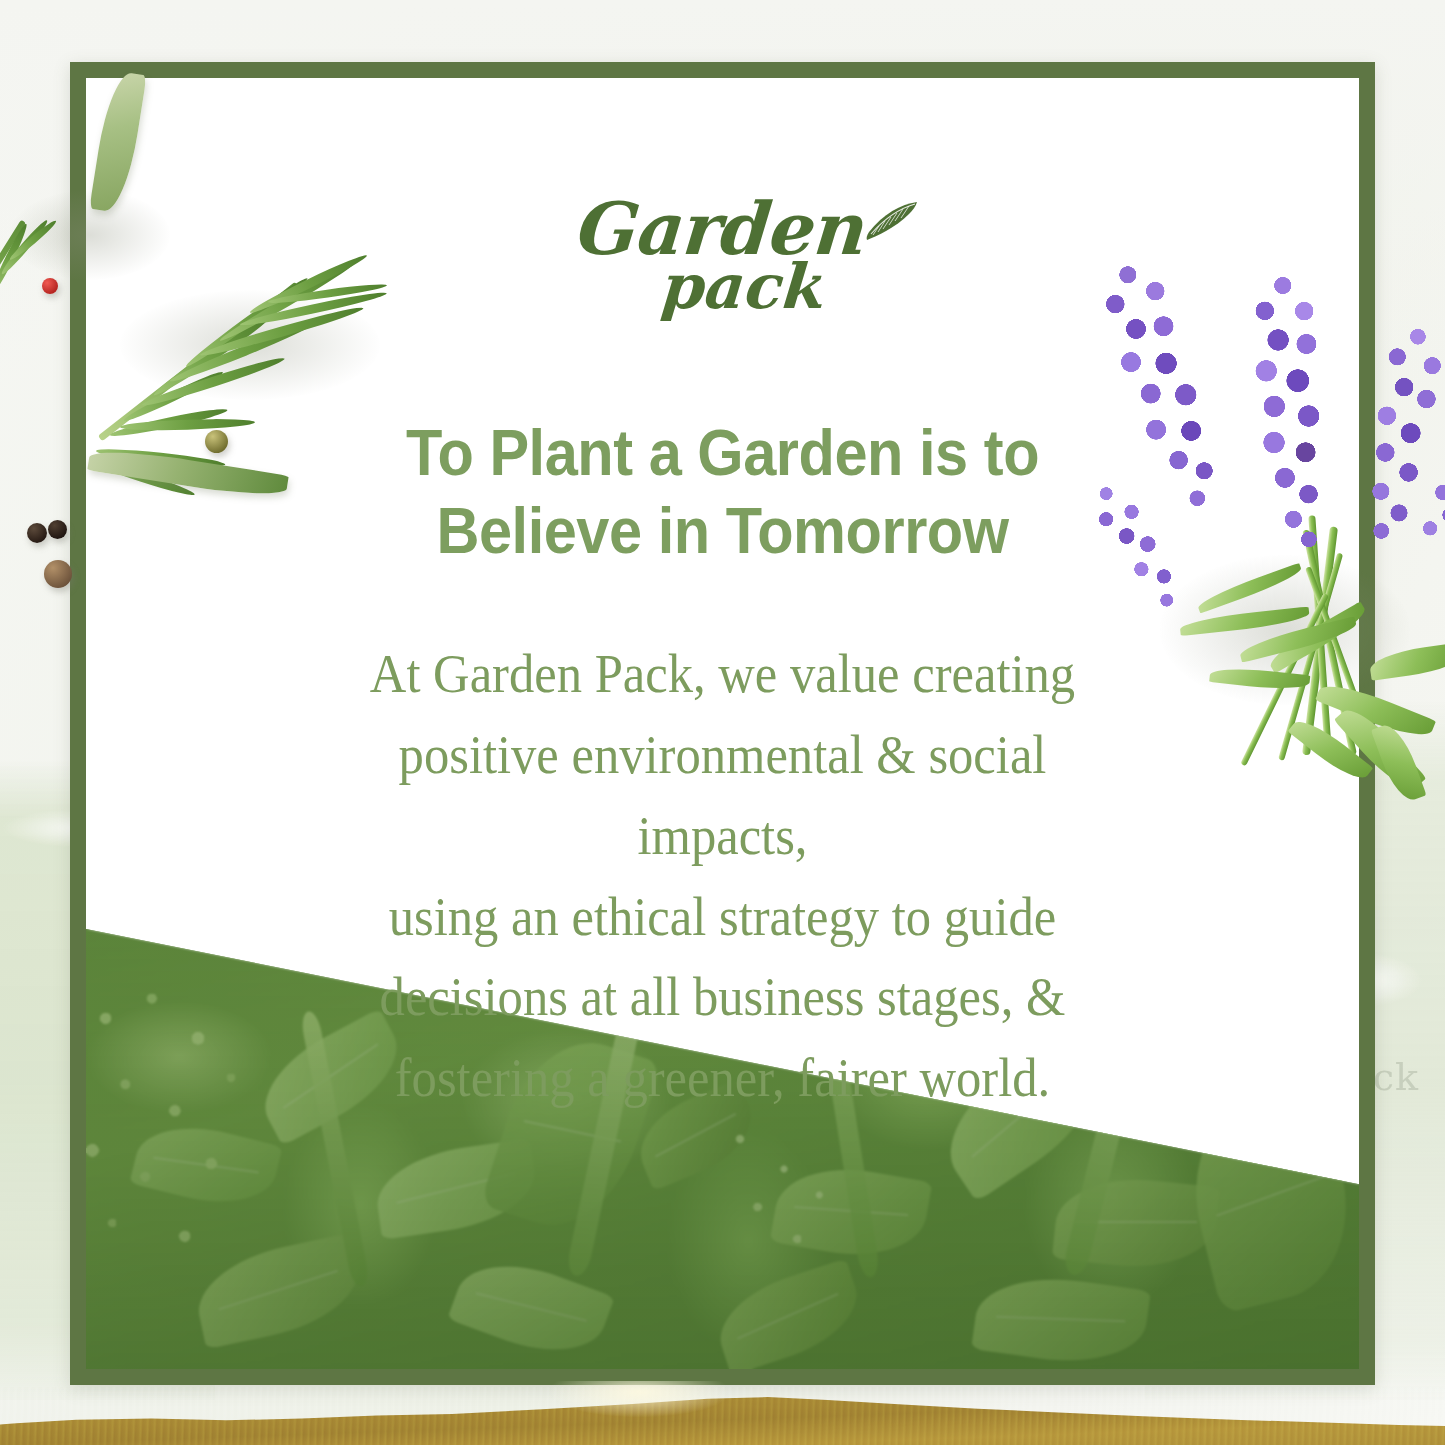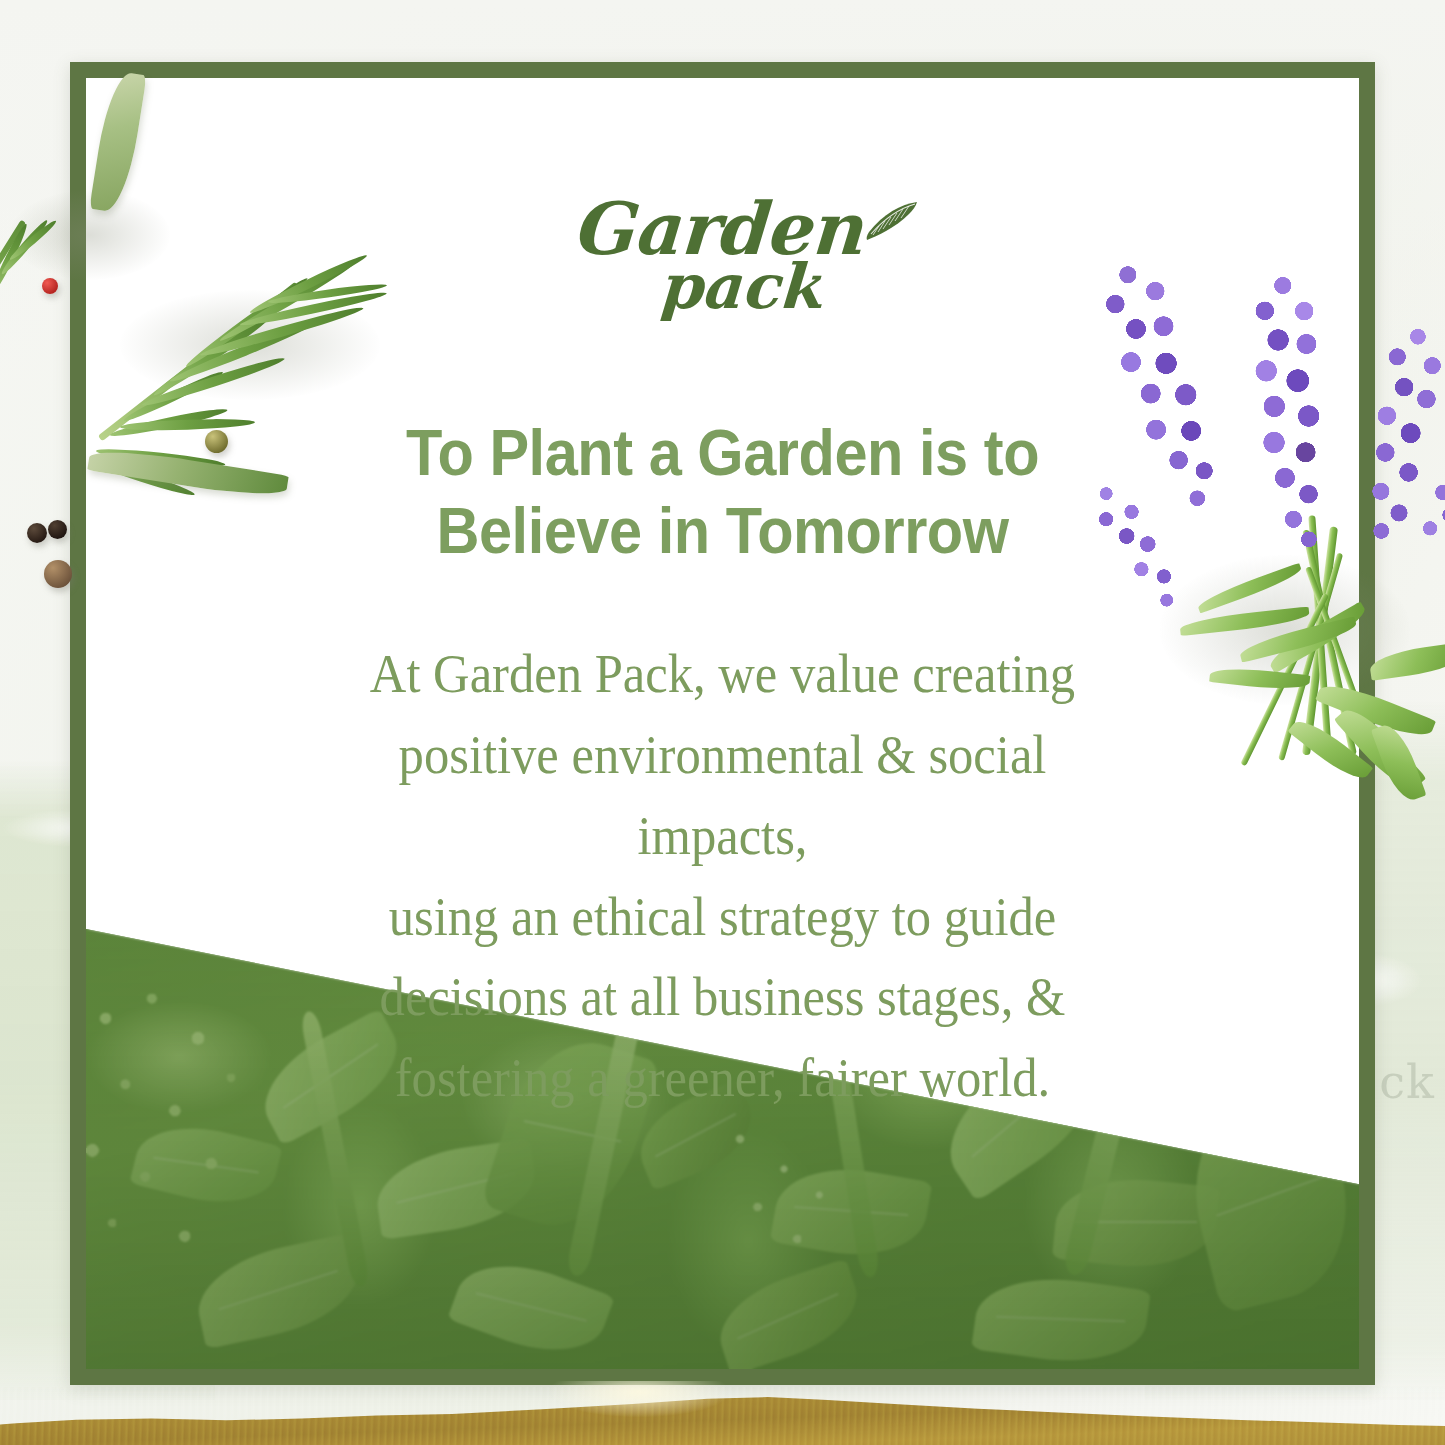--- a/index.html
+++ b/index.html
@@ -61,23 +61,23 @@
   }
   .bg-wash-top {
     position: absolute;
     left: 0; top: 0; width: 100%; height: 400px;
     background: linear-gradient(180deg, #f4f5f1 0%, rgba(244,245,241,0) 100%);
   }
 
   
   .bg-watermark {
     position: absolute;
-    right: 10px; top: 1055px;
+    right: 26px; top: 1055px;
     font-family: "DejaVu Serif", serif;
-    font-size: 46px;
+    font-size: 38px;
     color: rgba(150,160,140,0.35);
     letter-spacing: 1px;
     user-select: none;
   }
 
   
   .wood-strip {
     position: absolute;
     left: 0; bottom: 0;
     width: 100%; height: 64px;

